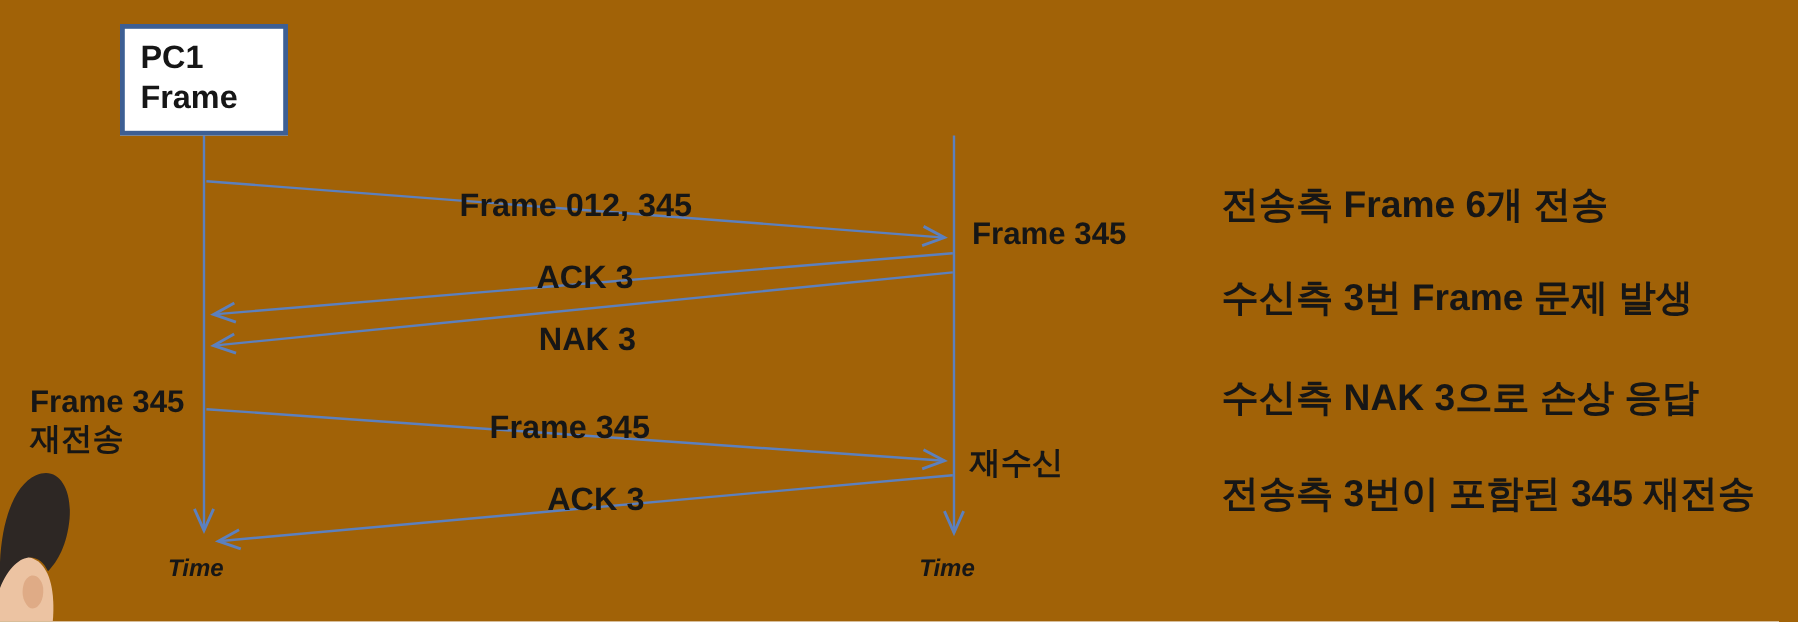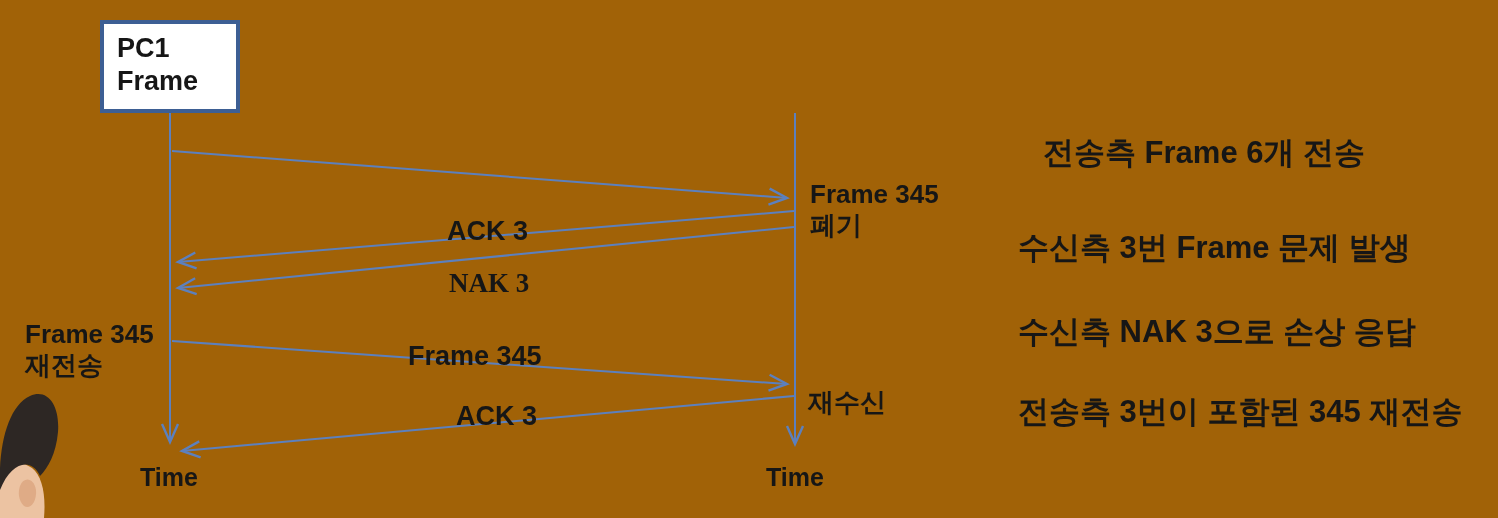--- a/index.html
+++ b/index.html
@@ -46,50 +46,50 @@
 
   .lbl {
     position: absolute;
     font-weight: bold;
     color: var(--text-color);
     white-space: nowrap;
     line-height: 1.18;
   }
   .msg { font-size: 27px; }
   .evt { font-size: 26px; }
-  .time-lbl { font-size: 25px; }
+  .time-lbl { font-size: 20px; font-style: italic; }
 
   #lbl-frame1 { left: 383px; top: 156px; }
   #lbl-ack1   { left: 447px; top: 216px; }
-  #lbl-nak1   { left: 449px; top: 268px; font-family: Liberation Serif, serif; }
+  #lbl-nak1   { left: 449px; top: 268px; }
   #lbl-frame2 { left: 408px; top: 341px; }
   #lbl-ack2   { left: 456px; top: 401px; }
 
   #lbl-discard   { left: 810px; top: 179px; }
   #lbl-resend    { left: 25px;  top: 319px; }
-  #lbl-rereceive { left: 808px; top: 387px; }
+  #lbl-rereceive { left: 808px; top: 370px; }
 
   #lbl-time-pc1 { left: 140px; top: 463px; }
   #lbl-time-pc2 { left: 766px; top: 463px; }
 
   .notes {
     position: absolute;
     left: 1018px;
     top: 0;
     width: 480px;
   }
   .note-line {
     position: absolute;
     left: 0;
     font-weight: bold;
     font-size: 31px;
     white-space: nowrap;
     color: var(--text-color);
   }
-  #note-0 { top: 132px; margin-left: 25px; }
+  #note-0 { top: 150px; }
   #note-1 { top: 227px; }
   #note-2 { top: 311px; text-align: right; }
   #note-3 { top: 391px; }
 
   .webcam {
     position: absolute;
     left: 0;
     top: 390px;
     width: 80px;
     height: 128px;
@@ -113,28 +113,28 @@
     <line x1="794" y1="227" x2="178" y2="288" marker-end="url(#arrow-open)"></line>
     <line x1="172" y1="341" x2="787" y2="384" marker-end="url(#arrow-open)"></line>
     <line x1="794" y1="396" x2="182" y2="451" marker-end="url(#arrow-open)"></line>
   </svg>
 
   <div class="node-box" id="pc1-box">
     <div class="bl">PC1</div>
     <div class="bl">Frame</div>
   </div>
 
+  <div class="lbl msg" id="lbl-frame1">Frame 012, 345</div>
   <div class="lbl msg" id="lbl-ack1">ACK 3</div>
   <div class="lbl msg" id="lbl-nak1">NAK 3</div>
   <div class="lbl msg" id="lbl-frame2">Frame 345</div>
   <div class="lbl msg" id="lbl-ack2">ACK 3</div>
 
   <div class="lbl evt" id="lbl-discard">
     <div>Frame 345</div>
-    <div>폐기</div>
   </div>
   <div class="lbl evt" id="lbl-resend">
     <div>Frame 345</div>
     <div>재전송</div>
   </div>
   <div class="lbl evt" id="lbl-rereceive">재수신</div>
 
   <div class="lbl time-lbl" id="lbl-time-pc1">Time</div>
   <div class="lbl time-lbl" id="lbl-time-pc2">Time</div>
 

